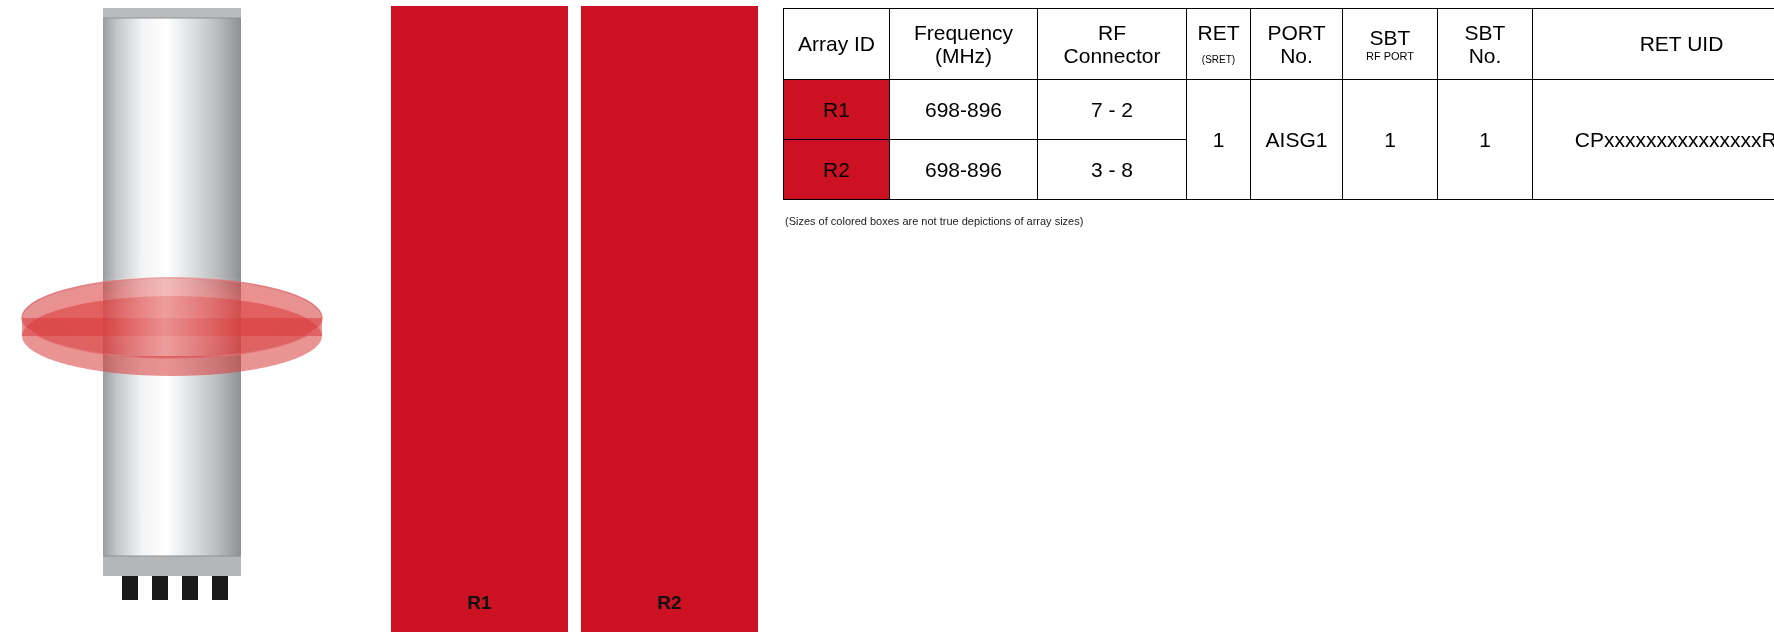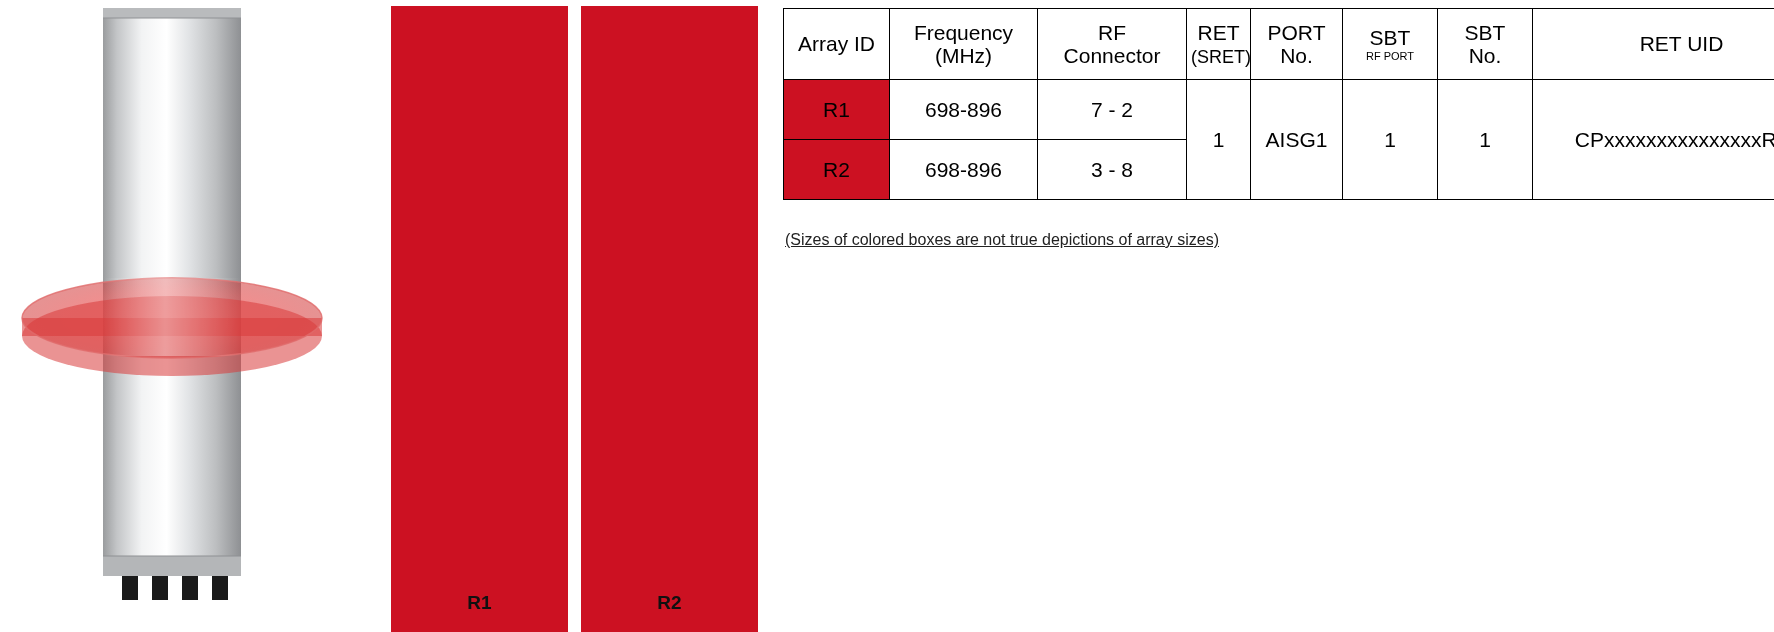--- a/index.html
+++ b/index.html
@@ -73,21 +73,21 @@
   }
   table.spec-table tbody td {
     height: 55px;
   }
   .sub-label {
     font-size: 11px;
     display: block;
     line-height: 1.1;
   }
   .sub-label-inline {
-    font-size: 18px;
+    font-size: 10px;
   }
   .col-arrayid { width: 97px; }
   .col-freq    { width: 139px; }
   .col-rfconn  { width: 140px; }
   .col-ret     { width: 55px; }
   .col-aisg    { width: 83px; }
   .col-sbtport { width: 86px; }
   .col-sbtno   { width: 86px; }
   .col-retuid  { width: 289px; }
 
@@ -97,24 +97,23 @@
     font-size: 21px;
   }
   td.ret-uid-cell {
     font-size: 21px;
     letter-spacing: 0px;
   }
 
   #table-note {
     position: absolute;
     left: 785px;
-    top: 231px;
-    font-size: 16px;
+    top: 215px;
+    font-size: 11px;
     color: #222222;
-    text-decoration: underline;
   }
 </style>
 </head>
 <body>
 
 <svg id="antenna-illustration" viewBox="0 0 380 632" width="380" height="632" xmlns="http://www.w3.org/2000/svg">
   <defs>
     <linearGradient id="mastGrad" x1="0" y1="0" x2="1" y2="0">
       <stop offset="0%" stop-color="#9a9c9e"></stop>
       <stop offset="10%" stop-color="#c3c5c7"></stop>

